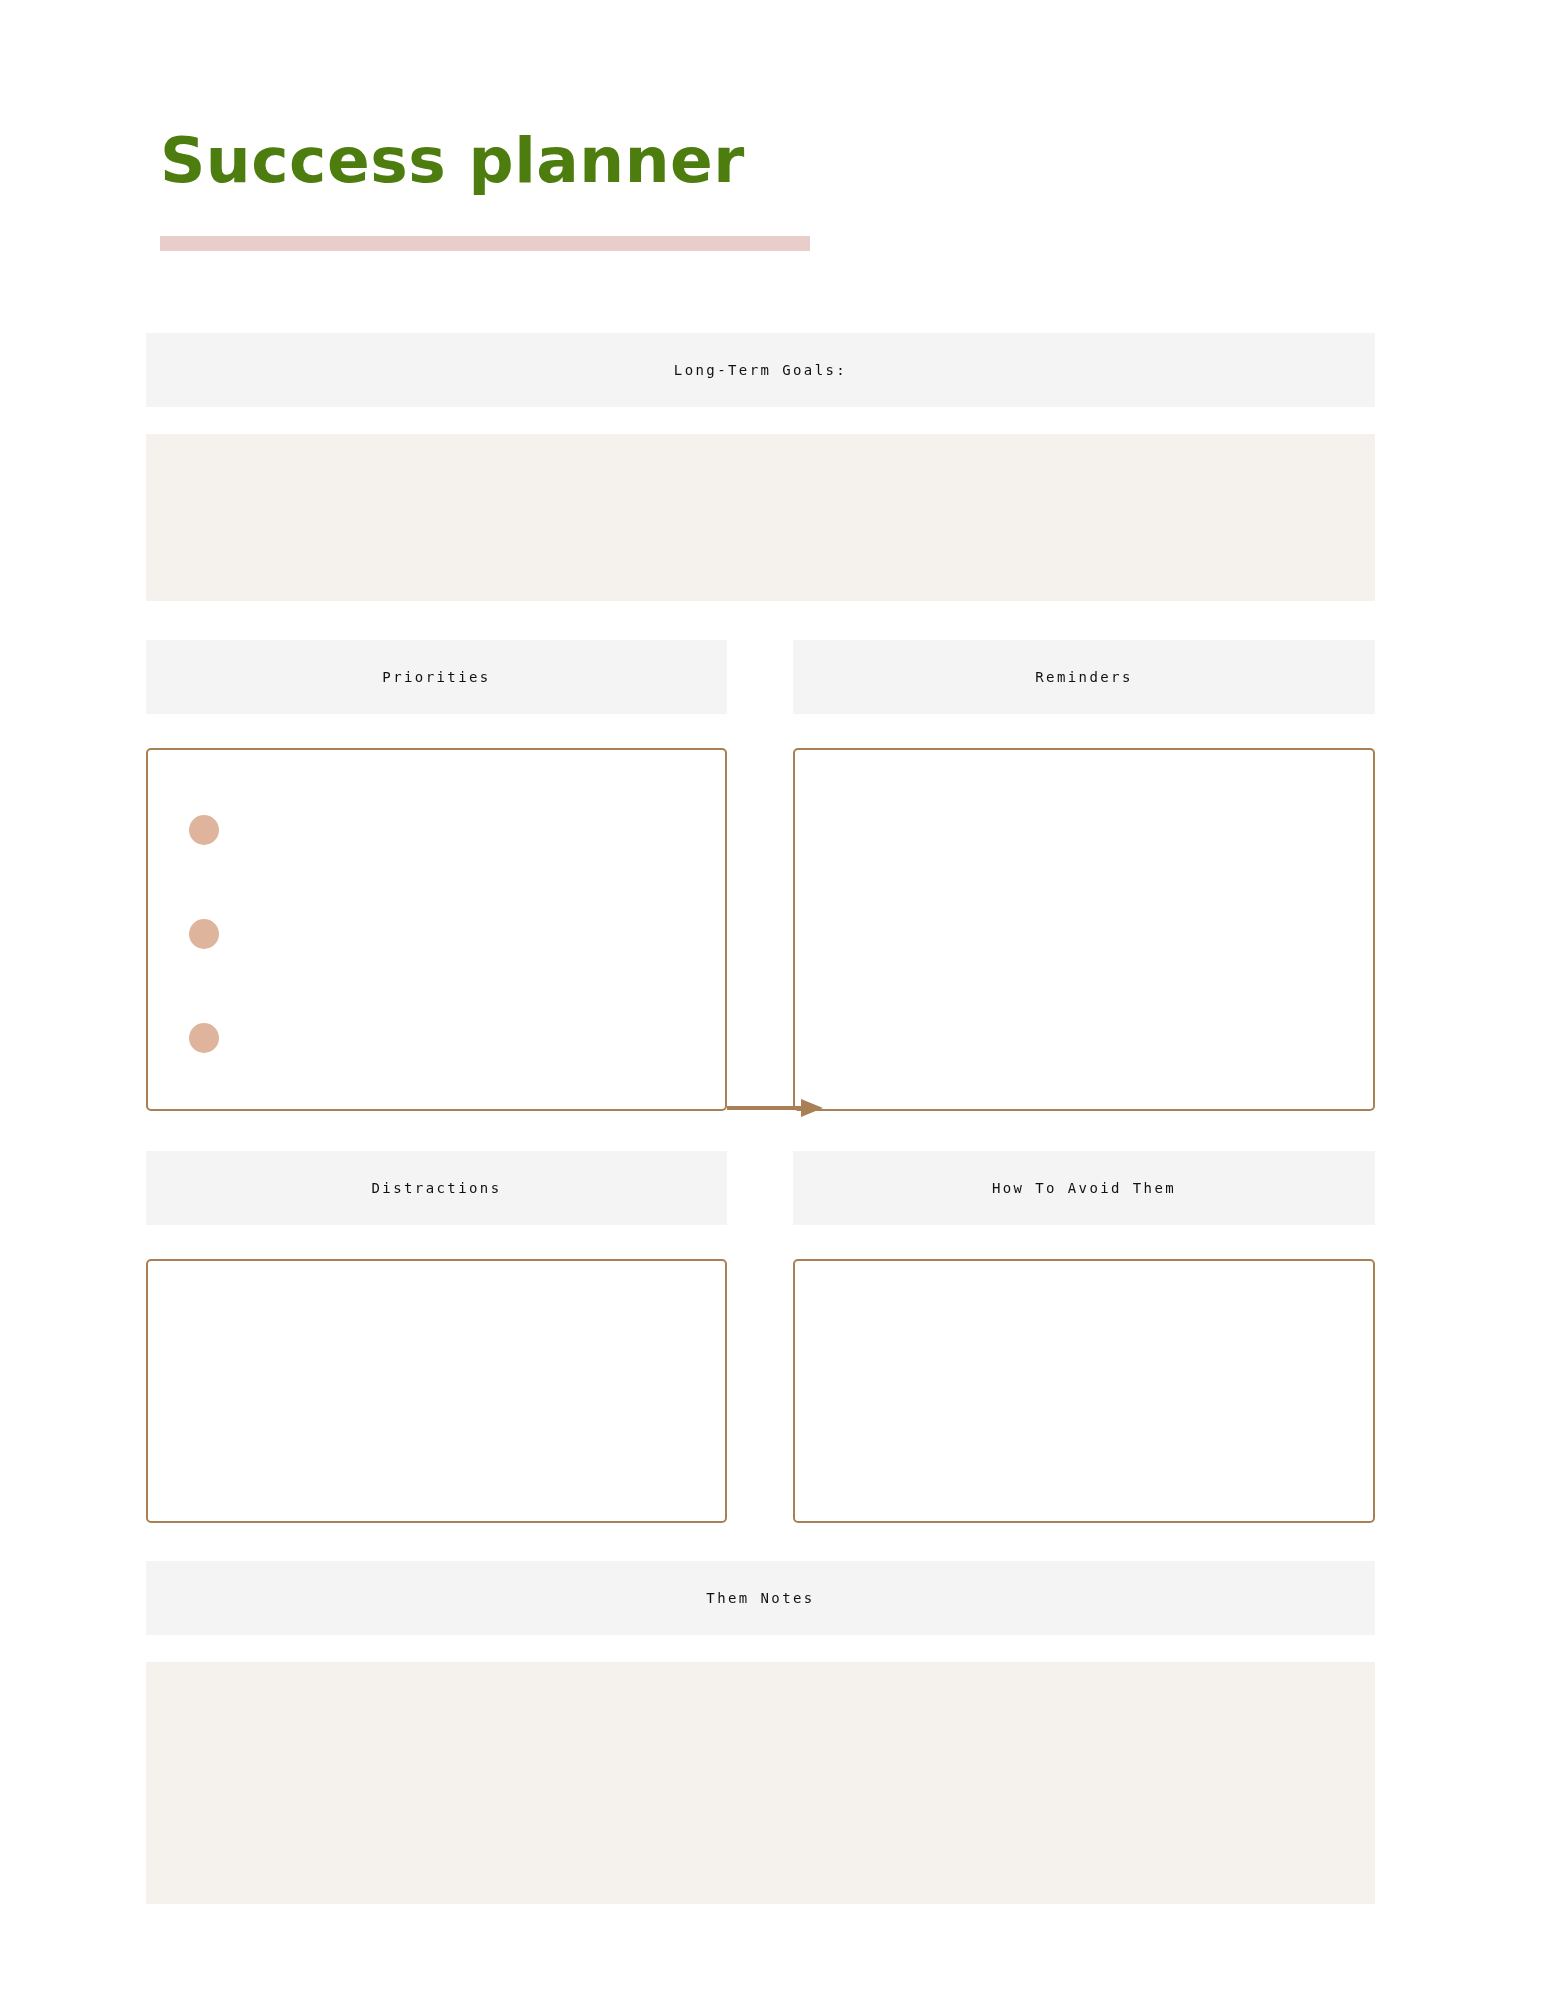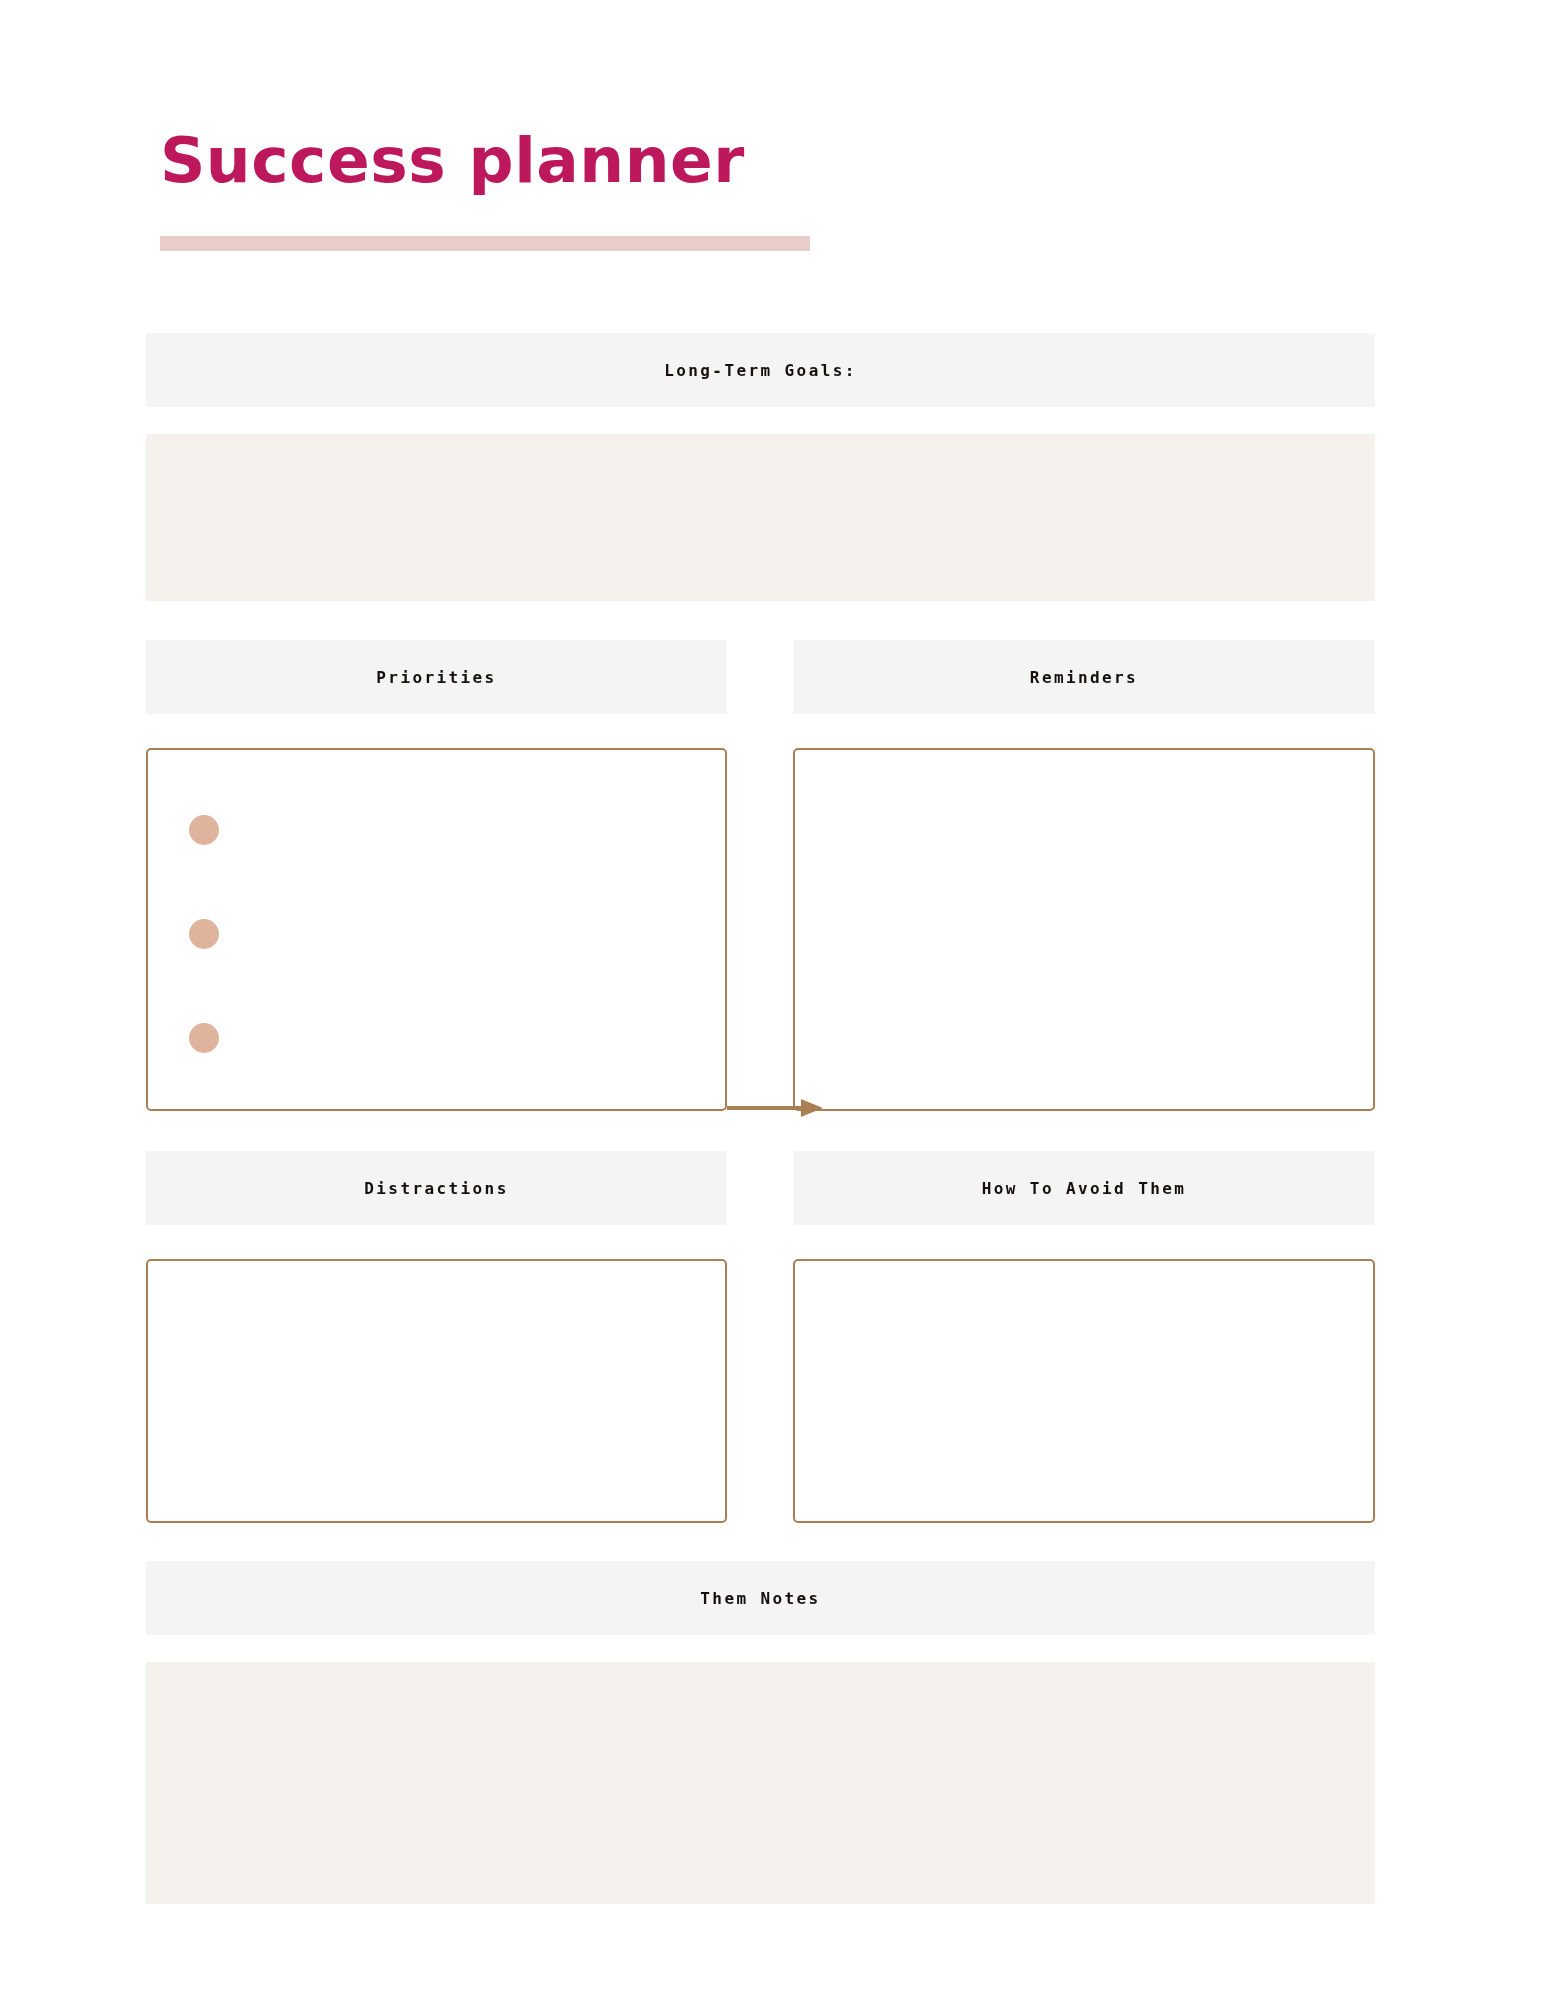--- a/index.html
+++ b/index.html
@@ -28,21 +28,21 @@
     position: absolute;
     left: 160px;
     top: 128px;
     width: 660px;
   }
 
   .title-text {
     font-family: "DejaVu Sans", sans-serif;
     font-size: 63px;
     font-weight: bold;
-    color: #be185d;
+    color: #4d7c0f;
     letter-spacing: 0.5px;
     line-height: 1.05;
     white-space: nowrap;
   }
 
   .title-rule {
     position: absolute;
     left: 0px;
     top: 108px;
     width: 650px;
@@ -54,22 +54,22 @@
   .hdr {
     position: absolute;
     background: #f4f4f4;
     display: flex;
     align-items: center;
     justify-content: center;
   }
 
   .hdr-label {
     font-family: "DejaVu Sans Mono", monospace;
-    font-size: 16px;
-    font-weight: bold;
+    font-size: 14px;
+    font-weight: normal;
     color: #15100e;
     letter-spacing: 2.4px;
     white-space: nowrap;
   }
 
   
   .beige {
     position: absolute;
     background: #f5f1ed;
   }

